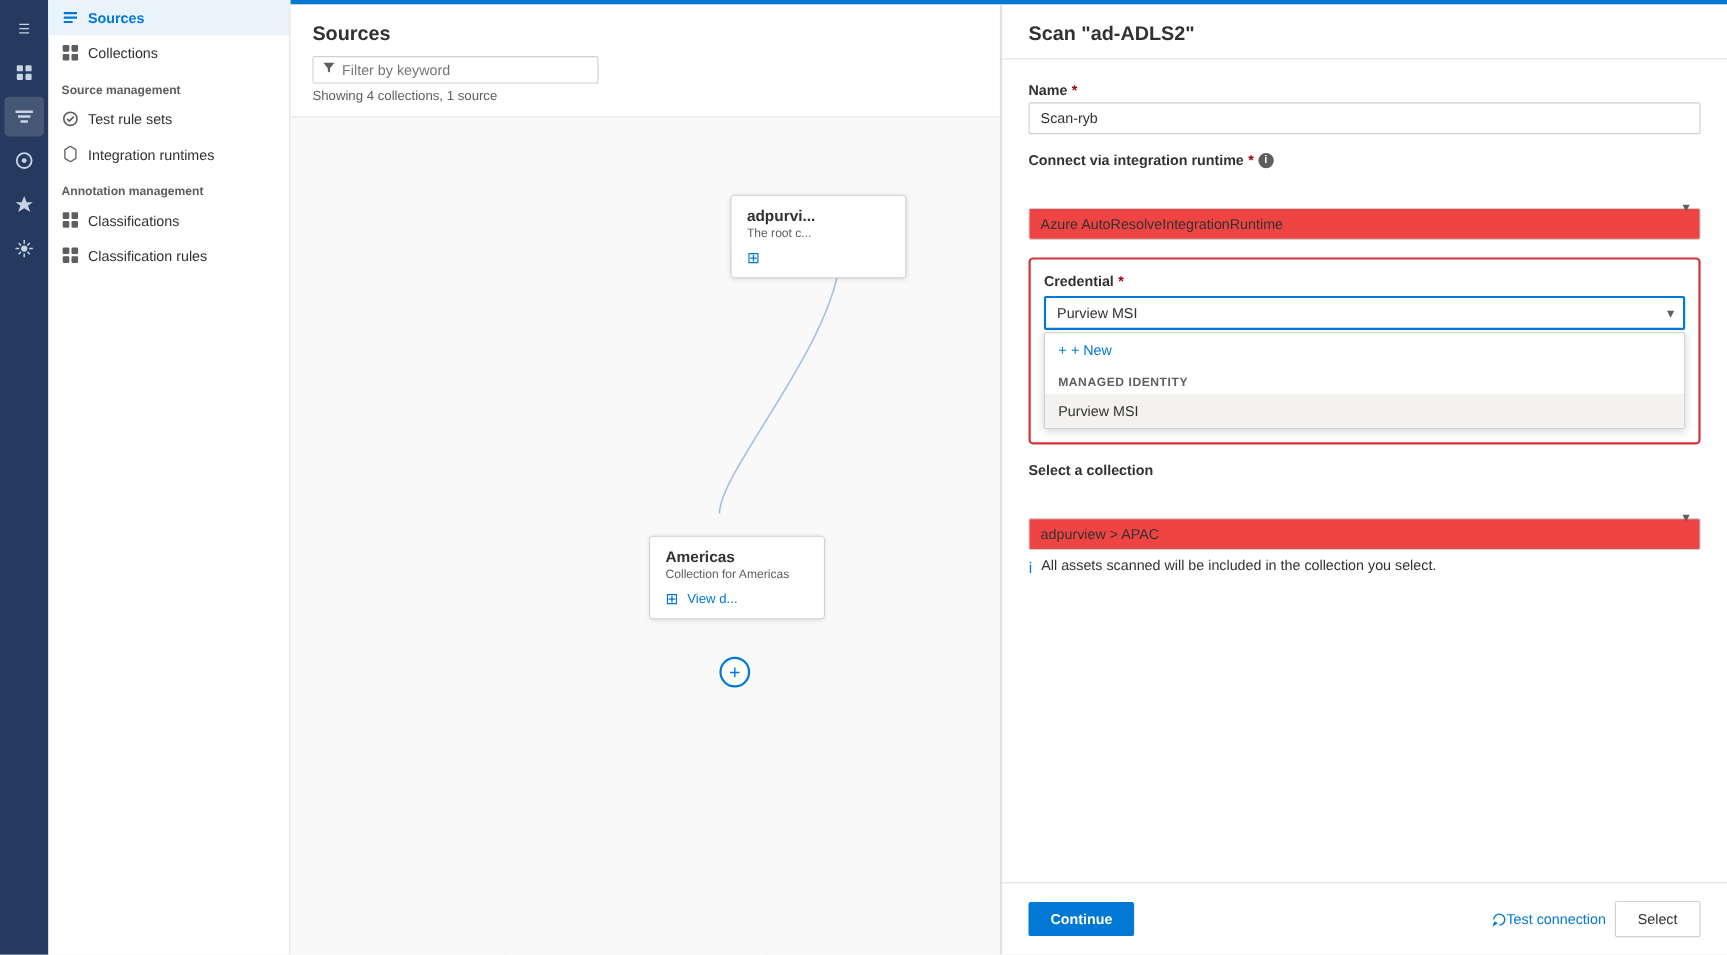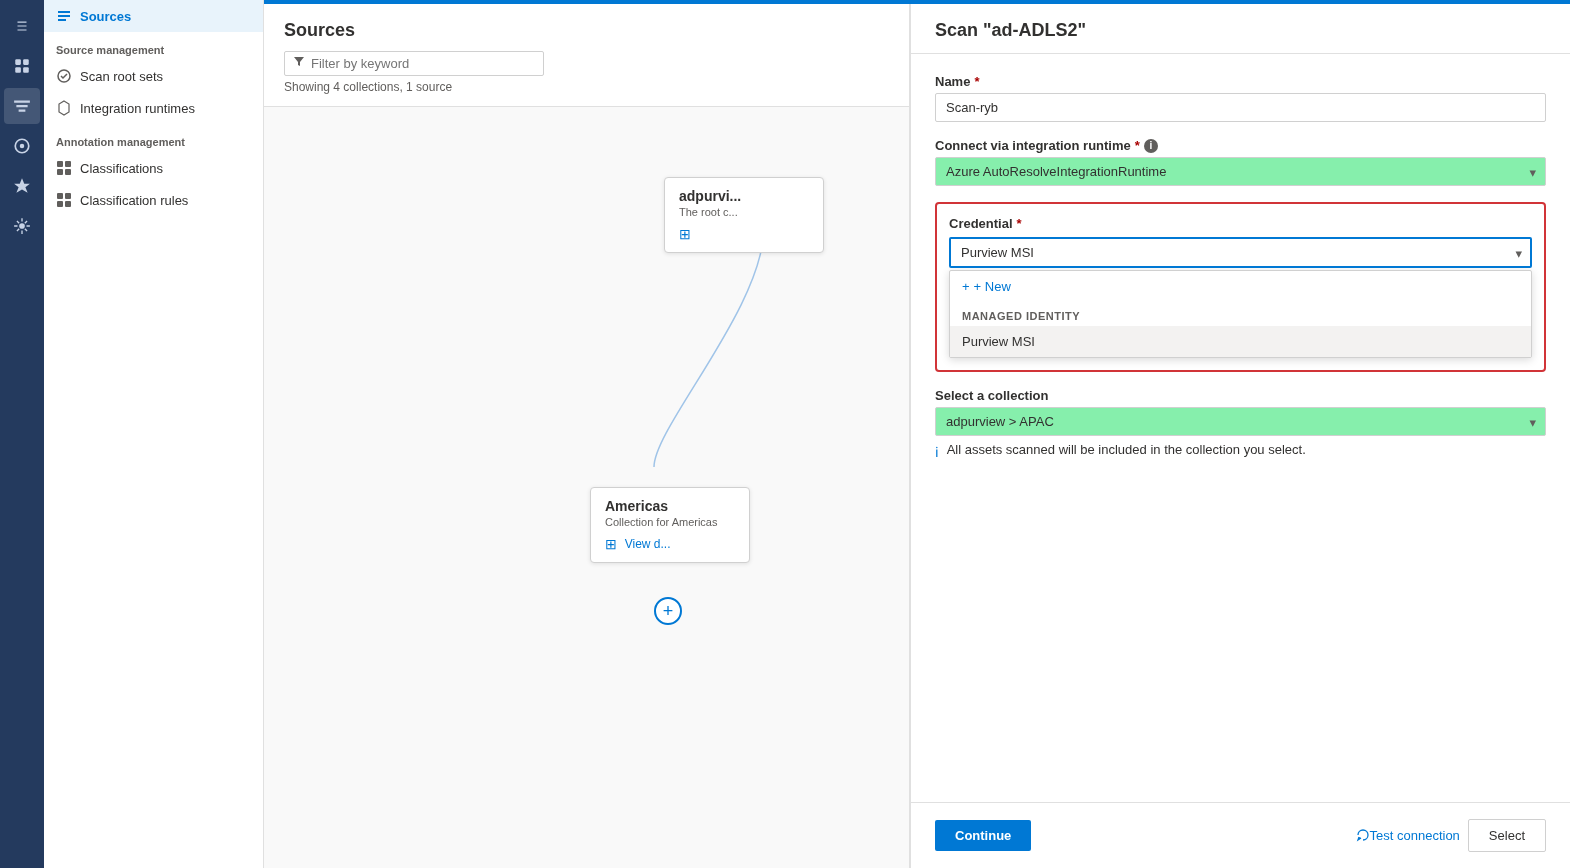--- a/index.html
+++ b/index.html
@@ -281,24 +281,25 @@
       position: relative;
       width: 100%;
     }
     .form-select {
       width: 100%;
       border: 1px solid #d0d0d0;
       border-radius: 2px;
       padding: 6px 32px 6px 10px;
       font-size: 13px;
       color: #323130;
-      background: #86efac;
+      background: #ef4444;
       appearance: none;
       outline: none;
       cursor: pointer;
+      margin-top: 32px;
     }
     .select-chevron {
       position: absolute;
       right: 10px;
       top: 50%;
       transform: translateY(-50%);
       color: #605e5c;
       pointer-events: none;
     }
 
@@ -410,21 +411,21 @@
       font-size: 13px;
       cursor: pointer;
     }
     .btn-test {
       background: transparent;
       color: #0078d4;
       border: none;
       font-size: 13px;
       cursor: pointer;
       display: flex;
-      align-items: flex-start;
+      align-items: flex-end;
       gap: 0;
     }
     .footer-right {
       display: flex;
       align-items: center;
       gap: 8px;
     }
     .info-help-icon {
       width: 14px;
       height: 14px;
@@ -479,27 +480,36 @@
   </div>
 </div>
 
 <div class="sidebar">
   <div class="sidebar-nav-item active">
     <svg class="sidebar-icon" viewBox="0 0 16 16" fill="#0078d4">
         <path d="M2 3h12v2H2zm0 4h12v2H2zm0 4h8v2H2z"></path>
       </svg>
     <span>Sources</span>
   </div>
+  <div class="sidebar-nav-item">
+    <svg class="sidebar-icon" viewBox="0 0 16 16" fill="#605e5c">
+        <rect x="1" y="1" width="6" height="6" rx="1"></rect>
+        <rect x="9" y="1" width="6" height="6" rx="1"></rect>
+        <rect x="1" y="9" width="6" height="6" rx="1"></rect>
+        <rect x="9" y="9" width="6" height="6" rx="1"></rect>
+      </svg>
+    <span>Collections</span>
+  </div>
   <div class="sidebar-section-label">Source management</div>
   <div class="sidebar-nav-item">
     <svg class="sidebar-icon" viewBox="0 0 16 16" fill="#605e5c">
         <circle cx="8" cy="8" r="6" stroke="#605e5c" stroke-width="1.5" fill="none"></circle>
         <path d="M5 8l2 2 4-4" stroke="#605e5c" stroke-width="1.5" fill="none"></path>
       </svg>
-    <span>Scan root sets</span>
+    <span>Test rule sets</span>
   </div>
   <div class="sidebar-nav-item">
     <svg class="sidebar-icon" viewBox="0 0 16 16" fill="#605e5c">
         <path d="M8 1L13 4v8L8 15 3 12V4z" stroke="#605e5c" stroke-width="1.2" fill="none"></path>
       </svg>
     <span>Integration runtimes</span>
   </div>
   <div class="sidebar-section-label">Annotation management</div>
   <div class="sidebar-nav-item">
     <svg class="sidebar-icon" viewBox="0 0 16 16" fill="#605e5c">

